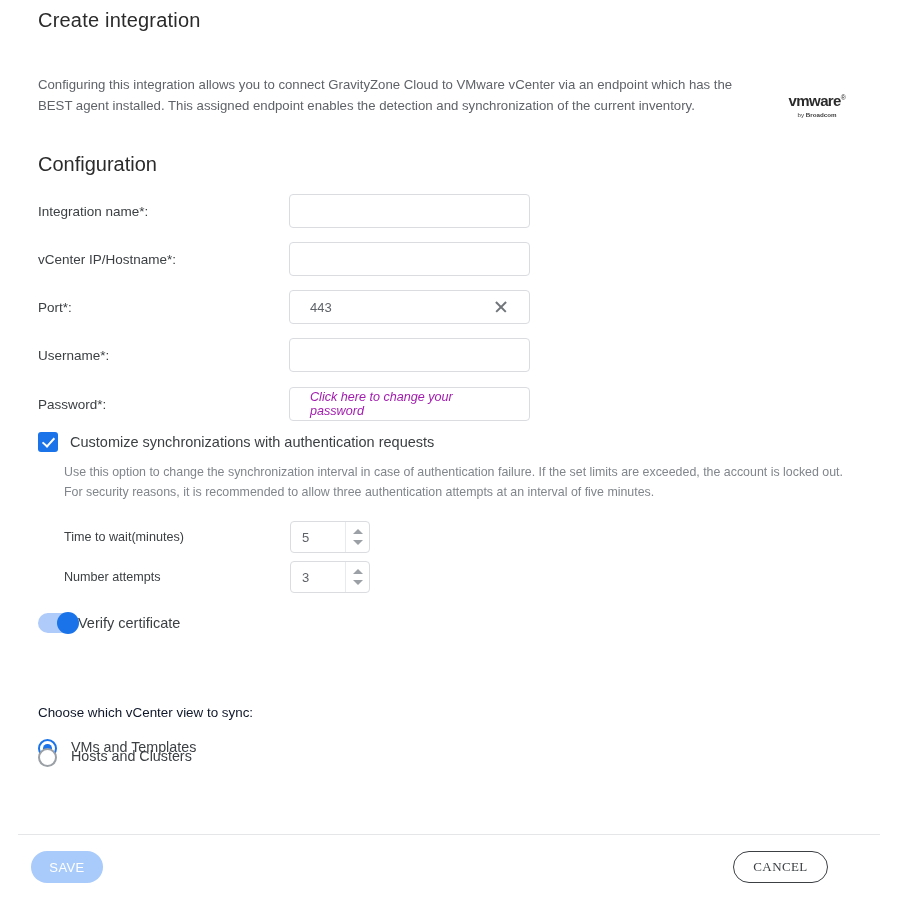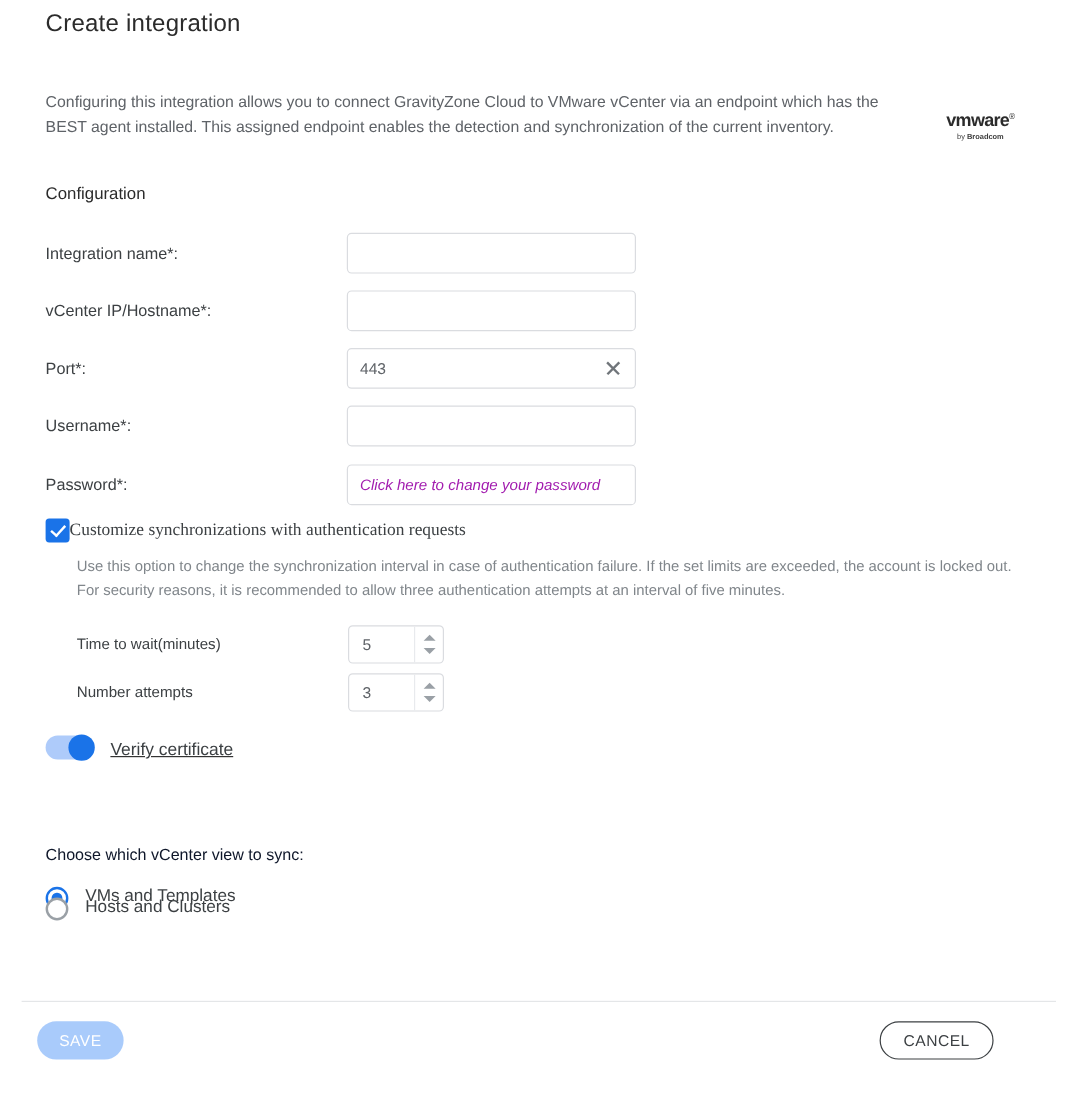--- a/index.html
+++ b/index.html
@@ -67,21 +67,21 @@
     margin-top: 3px;
     line-height: 8px;
   }
   .vmware-logo .vm-sub b { font-weight: 700; }
 
   
   .section-title {
     position: absolute;
     left: 38px;
     top: 153px;
-    font-size: 14px;
+    font-size: 20px;
     font-weight: 400;
     color: #2b2b2b;
   }
 
   
   .form-row {
     position: absolute;
     left: 38px;
     width: 500px;
     height: 34px;
@@ -99,21 +99,21 @@
     position: absolute;
     left: 251px;
     top: 0;
     width: 241px;
     height: 34px;
     border: 1px solid #dadce0;
     border-radius: 4px;
     background: #fff;
     display: flex;
     align-items: center;
-    padding: 0 10px;
+    padding: 0 20px;
   }
   .field .val {
     font-size: 13px;
     color: #5f6368;
     flex: 1;
   }
   .field .ph {
     font-size: 12.6px;
     color: #a21caf;
     font-style: italic;
@@ -138,21 +138,21 @@
   .clear-x::before { transform: rotate(45deg); }
   .clear-x::after  { transform: rotate(-45deg); }
 
   
   .check-row {
     position: absolute;
     left: 38px;
     top: 432px;
     display: flex;
     align-items: center;
-    font-family: Liberation Serif, serif;
+    gap: 12px;
   }
   .checkbox {
     width: 20px;
     height: 20px;
     border-radius: 3px;
     background: #1a73e8;
     position: relative;
     flex: 0 0 20px;
     cursor: pointer;
   }
@@ -230,23 +230,21 @@
   }
   .spin .up { border-bottom: 5px solid #9aa0a6; }
   .spin .down { border-top: 5px solid #9aa0a6; }
 
   
   .toggle-row {
     position: absolute;
     left: 38px;
     top: 613px;
     display: flex;
-    align-items: flex-end;
-    gap: 14px;
-    text-decoration: underline;
+    align-items: center;
   }
   .toggle {
     width: 40px;
     height: 20px;
     border-radius: 10px;
     background: #aecbfa;
     position: relative;
     flex: 0 0 40px;
     cursor: pointer;
   }
@@ -331,21 +329,21 @@
   .btn-cancel {
     position: absolute;
     left: 733px;
     top: 851px;
     width: 95px;
     height: 32px;
     border-radius: 16px;
     background: #ffffff;
     color: #3c4043;
     border: 1px solid #3c4043;
-    font-family: Liberation Sans, sans-serif;
+    font-family: Liberation Serif, serif;
     font-size: 13px;
     letter-spacing: .4px;
     cursor: pointer;
   }
 </style>
 </head>
 <body>
 
 <div class="page">
 

